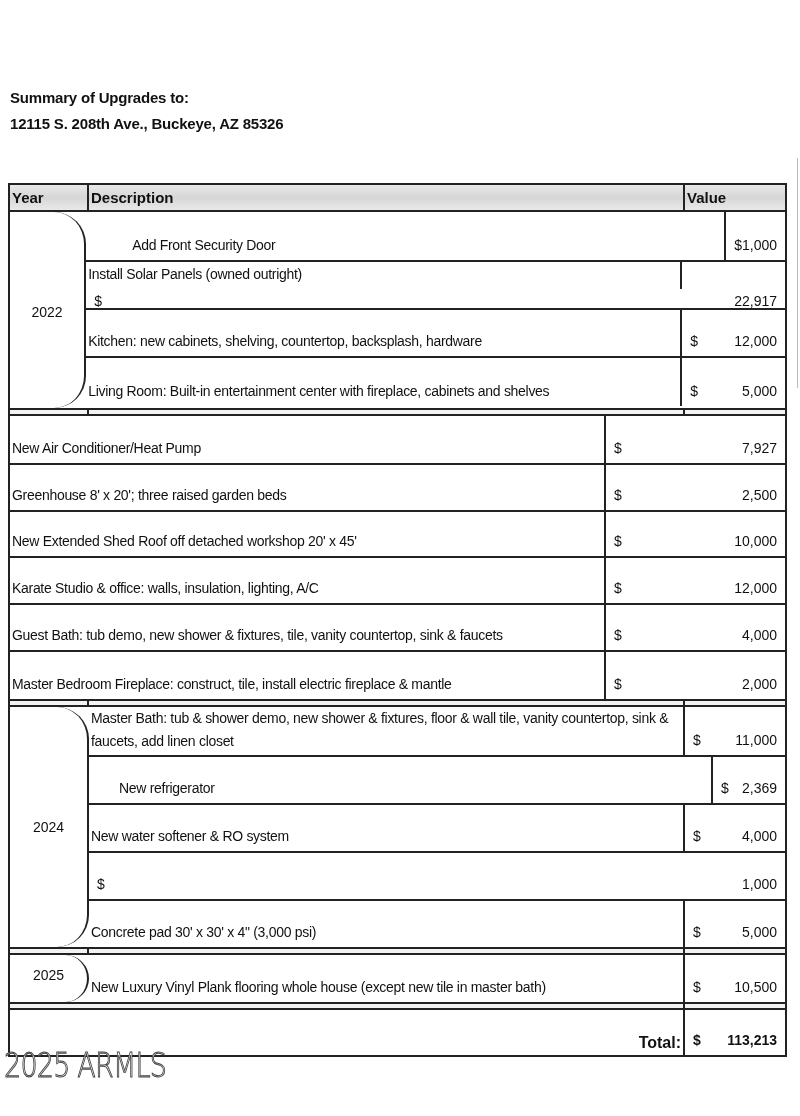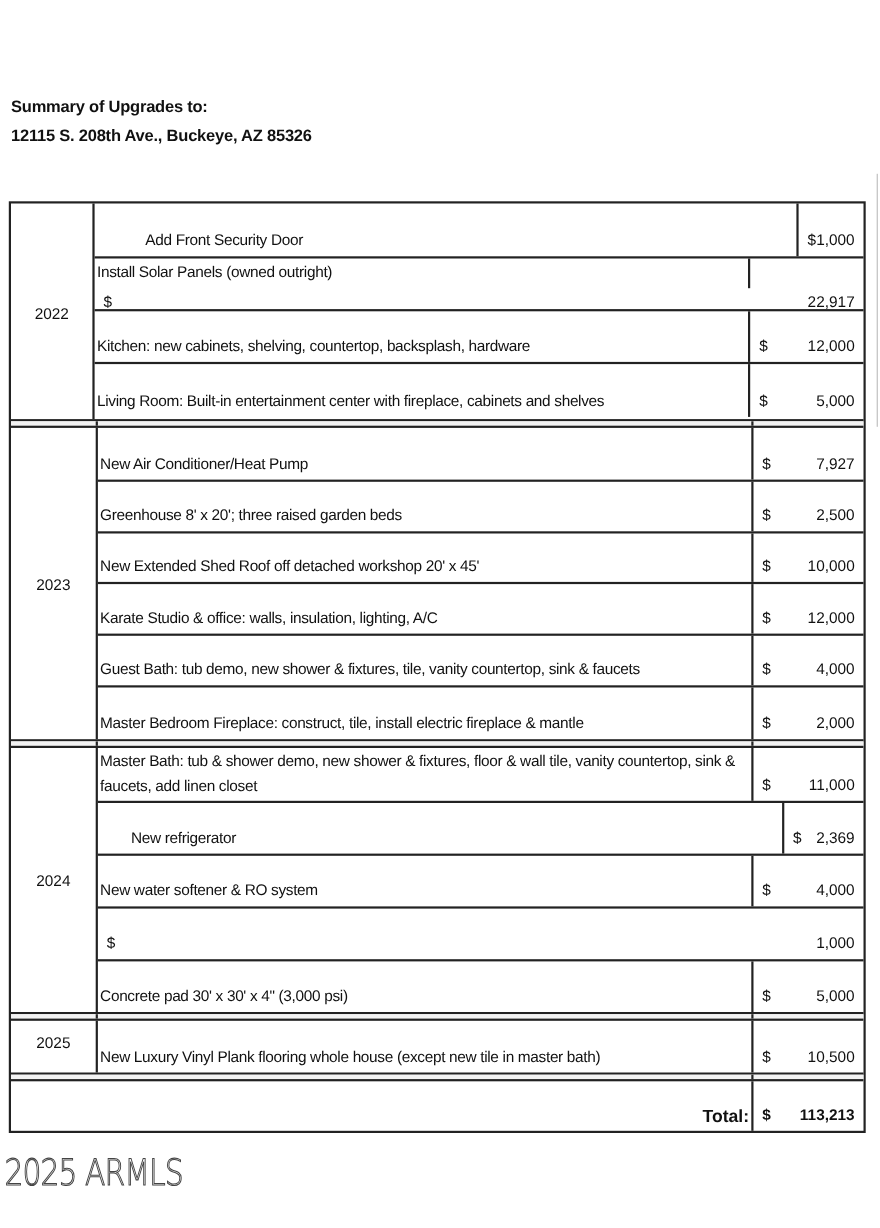--- a/index.html
+++ b/index.html
@@ -15,21 +15,21 @@
          background: linear-gradient(#e9e9e9, #d6d6d6 50%, #e9e9e9); }
   .hdr div { font-weight: bold; font-size: 15px; line-height: 25px; padding-left: 2px; box-sizing: border-box; }
   .c-year { width: 79px; border-right: 2px solid #222; box-sizing: border-box; }
   .c-desc { width: 596px; border-right: 2px solid #222; box-sizing: border-box; }
   .c-val { flex: 1; }
 
   .group { display: flex; border-bottom: 2px solid #222; }
   .group-sep { height: 4px; border-bottom: 2px solid #222; background: #f3f3f3; display: flex; }
   .group-sep .c-year, .group-sep .c-desc { height: 4px; }
   .g-year { width: 79px; border-right: 2px solid #222; box-sizing: border-box;
-            display: flex; align-items: center; justify-content: center; font-size: 14px; }
+            display: flex; align-items: center; justify-content: center; font-size: 14px; border-radius: 32px; }
   .g-rows { flex: 1; display: flex; flex-direction: column; }
   .row { display: flex; border-bottom: 2px solid #222; box-sizing: border-box; }
   .row:last-child { border-bottom: none; }
   .r-desc { width: 596px; border-right: 2px solid #222; box-sizing: border-box; font-size: 14px;
             display: flex; align-items: flex-end; padding: 0 0 3px 2px; line-height: 24px; letter-spacing: -0.3px; }
   .r-val { flex: 1; display: flex; align-items: flex-end; justify-content: space-between;
            padding: 0 8px 3px 8px; font-size: 14px; line-height: 24px; }
   .total { display: flex; height: 45px; }
   .total .t-label { width: 675px; border-right: 2px solid #222; box-sizing: border-box; text-align: right;
                     font-weight: bold; font-size: 16px; padding: 0 2px 3px 0; display: flex; align-items: flex-end; justify-content: flex-end; }
@@ -38,20 +38,25 @@
                color: #fff; -webkit-text-stroke: 1px #444; letter-spacing: -1px; font-family: "DejaVu Sans", sans-serif; transform: scaleX(0.82); transform-origin: left; }
 </style>
 </head>
 <body>
 
 <div class="title t1">Summary of Upgrades to:</div>
 <div class="title t2">12115 S. 208th Ave., Buckeye, AZ 85326</div>
 <div class="edge-line"></div>
 
 <div class="tbl">
+  <div class="hdr">
+    <div class="c-year">Year</div>
+    <div class="c-desc">Description</div>
+    <div class="c-val">Value</div>
+  </div>
 
   <div class="group" style="height:196px;">
     <div class="g-year" style="padding-top:4px;">2022</div>
     <div class="g-rows">
       <div class="row" style="height:50px;padding-left:44px;">
           <div class="r-desc">Add Front Security Door</div>
           <div class="r-val">
             <span>$</span>
             <span>1,000</span>
           </div>
@@ -78,21 +83,20 @@
           </div>
         </div>
     </div>
   </div>
   <div class="group-sep">
       <div class="c-year"></div>
       <div class="c-desc"></div>
     </div>
 
   <div class="group" style="height:283px;">
-    <div class="g-year">2023</div>
     <div class="g-rows">
       <div class="row" style="height:50px;">
           <div class="r-desc">New Air Conditioner/Heat Pump</div>
           <div class="r-val">
             <span>$</span>
             <span>7,927</span>
           </div>
         </div>
       <div class="row" style="height:48px;">
           <div class="r-desc">Greenhouse 8' x 20'; three raised garden beds</div>

